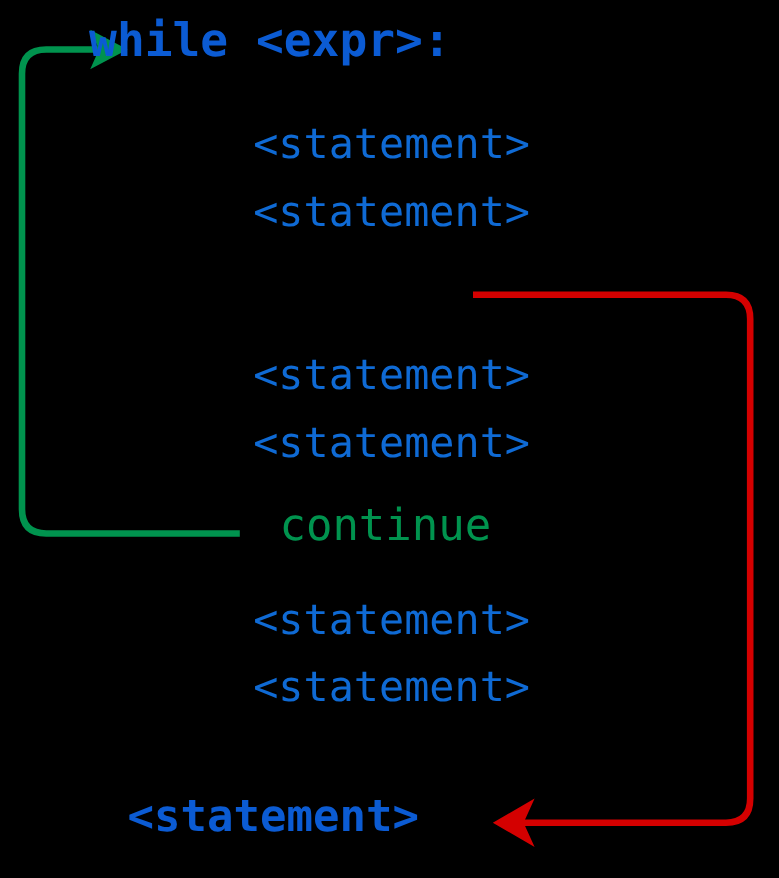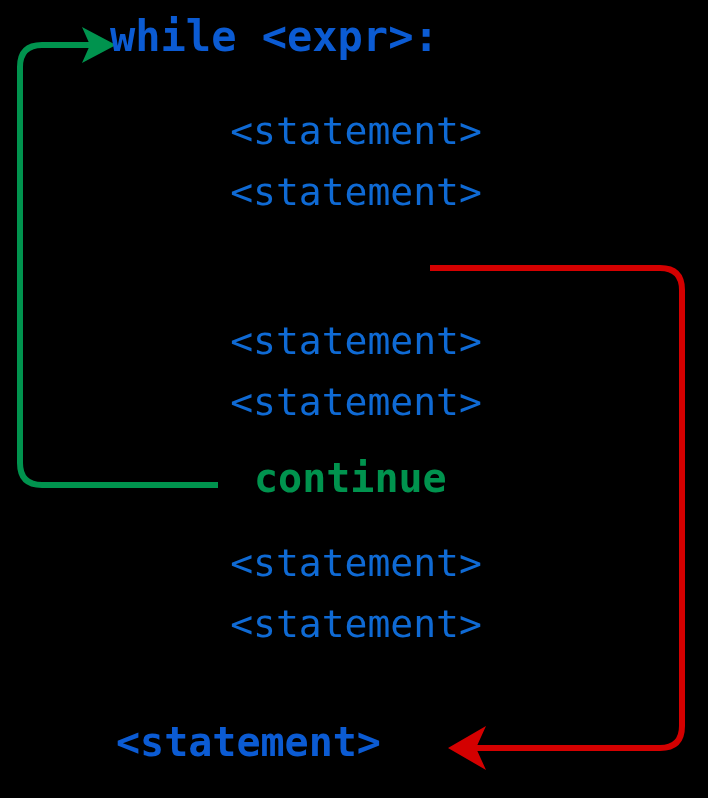--- a/index.html
+++ b/index.html
@@ -26,21 +26,21 @@
     position: absolute;
     white-space: pre;
     letter-spacing: 0px;
     line-height: 1;
   }
   .kw-while {
     left: 0;
     top: 16px;
     width: 708px;
     text-align: left;
-    padding-left: 110px;
+    padding-left: 81px;
     box-sizing: border-box;
     font-size: 42px;
     font-weight: bold;
     color: #0b5bd3;
   }
   .stmt {
     left: 0;
     width: 708px;
     text-align: center;
     padding-left: 4px;
@@ -68,21 +68,21 @@
     color: #d40000;
   }
   .kw-continue {
     left: 0;
     top: 458px;
     width: 708px;
     text-align: left;
     padding-left: 254px;
     box-sizing: border-box;
     font-size: 40px;
-    font-weight: bold;
+    font-weight: normal;
     color: #00934e;
   }
   .stmt-final {
     left: 0;
     top: 722px;
     width: 708px;
     text-align: left;
     padding-left: 116px;
     box-sizing: border-box;
     font-size: 40px;

